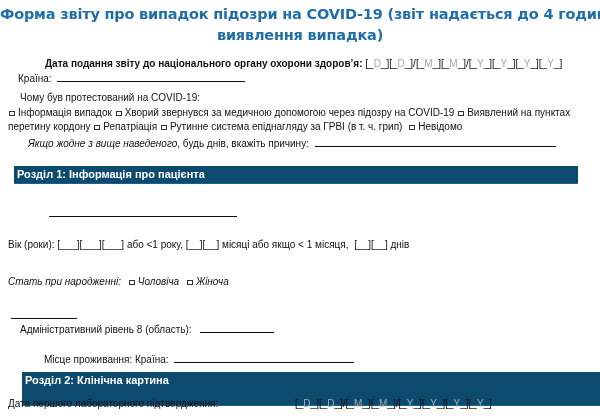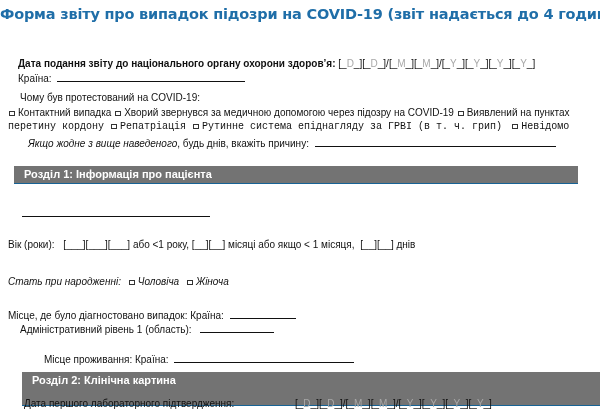--- a/index.html
+++ b/index.html
@@ -1,100 +1,100 @@
 <!DOCTYPE html>
 <html><head>
 <meta charset="utf-8">
 <style>
   * { box-sizing: border-box; margin: 0; padding: 0; }
   html, body { width: 600px; height: 420px; overflow: hidden; background: #ffffff; }
   body { font-family: "Liberation Sans", "DejaVu Sans", sans-serif; color: #111; font-size: 10px; position: relative; }
   .abs { position: absolute; white-space: nowrap; }
   .title { left: 0; width: 600px; text-align: center; color: #1f6ea8; font-weight: bold; font-size: 14.5px; line-height: 21px; top: 4px; font-family: "DejaVu Sans", sans-serif; letter-spacing: -0.2px; }
-  .bold { font-weight: bold; }
+  .bold { font-weight: bold; margin-left: 27px; }
   .ital { font-style: italic; margin-top: 48px; }
   .line { display: inline-block; border-bottom: 1px solid #111; vertical-align: baseline; height: 10px; }
   .gray { color: #a8a8a8; }
   .chk { display: inline-block; width: 6px; height: 5px; border: 1px solid #333; margin: 0 3px 0 1px; vertical-align: middle; }
-  .section-bar { position: absolute; background: #737373; color: #fff; font-weight: bold; font-size: 11px; line-height: 17px; padding-left: 10px; border-bottom: 1px solid #176395; }
+  .section-bar { position: absolute; background: #0c4a6e; color: #fff; font-weight: bold; font-size: 11px; line-height: 17px; padding-left: 3px; border-bottom: 1px solid #176395; }
 </style>
 </head>
 <body>
 
 <div class="abs title">
   <div>Форма звіту про випадок підозри на COVID-19 (звіт надається до 4 годин після</div>
+  <div>виявлення випадка)</div>
 </div>
 
 <div class="abs bold" style="left:18px; top:58px; font-size:10px;">
   <span>Дата подання звіту до національного органу охорони здоров’я:</span>
   <span style="font-weight:normal;">
     [_<span class="gray">D</span>_][_<span class="gray">D</span>_]/[_<span class="gray">M</span>_][_<span class="gray">M</span>_]/[_<span class="gray">Y</span>_][_<span class="gray">Y</span>_][_<span class="gray">Y</span>_][_<span class="gray">Y</span>_]
   </span>
 </div>
 
 <div class="abs" style="left:18px; top:72px;">
   <span>Країна:</span>
   <span class="line" style="width:188px; margin-left:3px;"></span>
 </div>
 
 <div class="abs" style="left:20px; top:92px;">Чому був протестований на COVID-19:</div>
 <div class="abs" style="left:8px; top:107px;">
-  <span class="chk"></span><span>Контактний випадка</span>
+  <span class="chk"></span><span>Інформація випадок</span>
   <span class="chk"></span><span>Хворий звернувся за медичною допомогою через підозру на COVID-19</span>
   <span class="chk"></span><span>Виявлений на пунктах</span>
 </div>
-<div class="abs" style="left:8px; top:121px;font-family:Liberation Mono, monospace;">
+<div class="abs" style="left:8px; top:121px;">
   <span>перетину кордону</span>
   <span class="chk"></span><span>Репатріація</span>
   <span class="chk"></span><span>Рутинне система епіднагляду за ГРВІ (в т. ч. грип)</span>
   <span class="chk" style="margin-left:4px;"></span><span>Невідомо</span>
 </div>
 <div class="abs" style="left:28px; top:137px;">
   <span class="ital">Якщо жодне з вище наведеного</span><span>, будь днів, вкажіть причину:</span>
   <span class="line" style="width:241px; margin-left:3px;"></span>
 </div>
 
 <div class="section-bar" style="left:14px; top:166px; width:564px; height:18px;">
   <span>Розділ 1: Інформація про пацієнта</span>
 </div>
 
 <div class="abs bold" style="left:16px; top:207px; font-size:10.5px;">
   <span class="line" style="width:188px; margin-left:6px;"></span>
 </div>
 
 <div class="abs" style="left:8px; top:239px;">
   <span>Вік (роки):</span>
-  <span style="margin-left:6px;">[___][___][___]</span>
+  <span style="">[___][___][___]</span>
   <span>або &lt;1 року,</span>
   <span>[__][__]</span>
   <span>місяці або якщо &lt; 1 місяця,</span>
   <span style="margin-left:3px;">[__][__]</span>
   <span>днів</span>
 </div>
 
 <div class="abs" style="left:8px; top:276px;font-style:italic;">
   <span>Стать при народженні:</span>
   <span class="chk" style="margin-left:5px;"></span><span>Чоловіча</span>
   <span class="chk" style="margin-left:5px;"></span><span>Жіноча</span>
 </div>
 
 <div class="abs" style="left:8px; top:309px;">
-  <span>Місце, де було діагностовано випадок: Країна:</span>
   <span class="line" style="width:66px; margin-left:3px;"></span>
 </div>
 <div class="abs" style="left:20px; top:323px;">
-  <span>Адміністративний рівень 1 (область):</span>
+  <span>Адміністративний рівень 8 (область):</span>
   <span class="line" style="width:74px; margin-left:6px;"></span>
 </div>
 
 <div class="abs" style="left:8px; top:353px;padding-left:36px;">
   <span>Місце проживання: Країна:</span>
   <span class="line" style="width:180px; margin-left:3px;"></span>
 </div>
 
 <div class="section-bar" style="left:22px; top:372px; width:588px; height:34px;">
   <span>Розділ 2: Клінічна картина</span>
 </div>
 
-<div class="abs" style="left:8px; top:398px;margin-left:16px;">Дата першого лабораторного підтвердження:</div>
+<div class="abs" style="left:8px; top:398px;">Дата першого лабораторного підтвердження:</div>
 <div class="abs" style="left:295px; top:398px;">
   [_<span class="gray">D</span>_][_<span class="gray">D</span>_]/[_<span class="gray">M</span>_][_<span class="gray">M</span>_]/[_<span class="gray">Y</span>_][_<span class="gray">Y</span>_][_<span class="gray">Y</span>_][_<span class="gray">Y</span>_]
 </div>
 
 </body></html>

